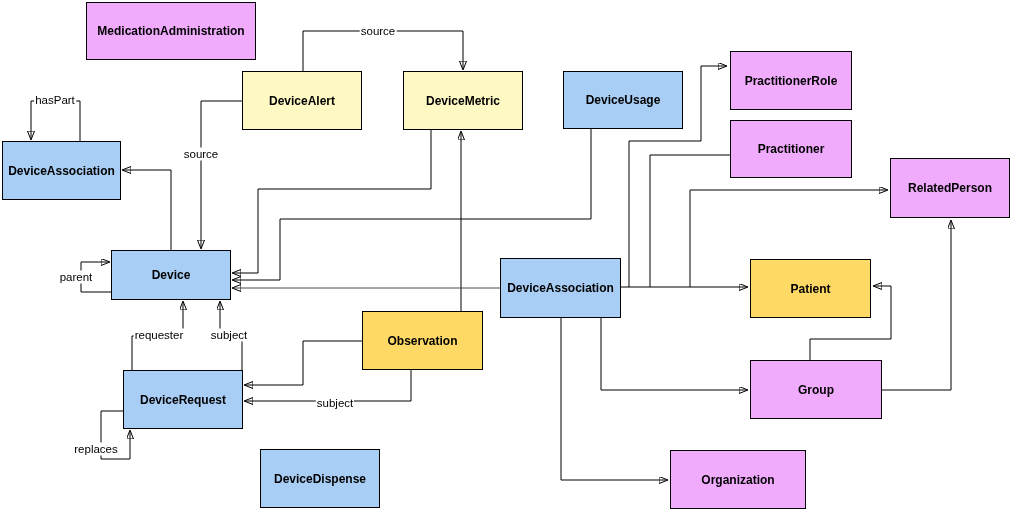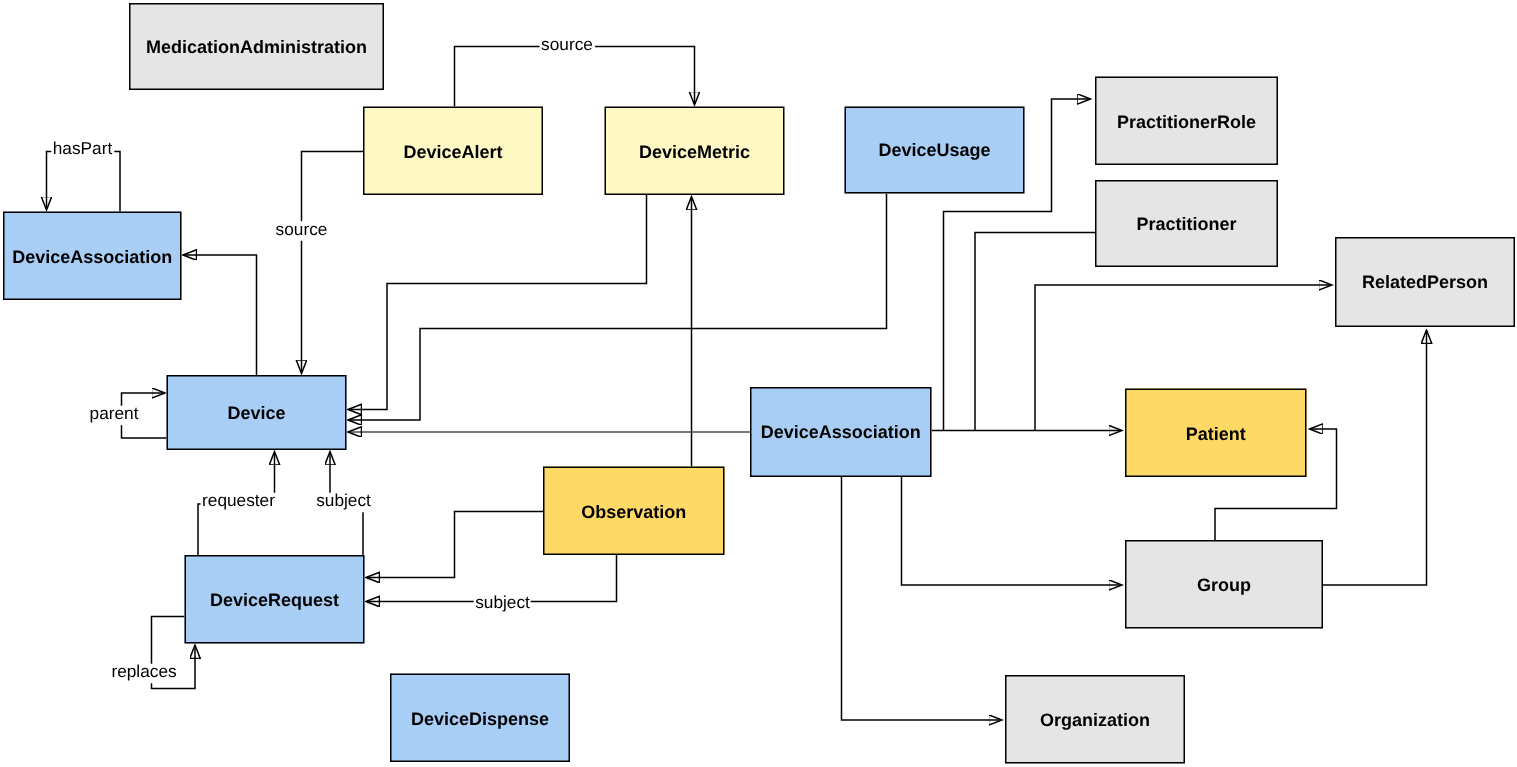--- a/index.html
+++ b/index.html
@@ -17,21 +17,21 @@
     position:absolute;
     box-sizing:border-box;
     border:1px solid #000000;
     display:flex;align-items:center;justify-content:center;
     text-align:center;
     font-weight:bold;font-size:12px;color:#000;
   }
   .node.blue{background:#A8CEF5;}
   .node.green{background:#fef9c3;}
   .node.yellow{background:#FFD966;}
-  .node.white{background:#e5e5e5;}
+  .node.white{background:#f0abfc;}
   .elabel{
     position:absolute;
     transform:translate(-50%,-50%);
     background:#ffffff;
     font-size:11.5px;color:#000;
     padding:0 1px;
     white-space:nowrap;
     line-height:13px;
   }
 </style>
@@ -130,21 +130,21 @@
   </div>
   <div class="node blue" style="left:123px;top:370px;width:120px;height:59px;">
     <span>DeviceRequest</span>
   </div>
   <div class="node white" style="left:750px;top:360px;width:132px;height:59px;">
     <span>Group</span>
   </div>
   <div class="node blue" style="left:260px;top:449px;width:120px;height:59px;">
     <span>DeviceDispense</span>
   </div>
-  <div class="node white" style="left:670px;top:450px;width:120px;height:59px;">
+  <div class="node white" style="left:670px;top:450px;width:136px;height:59px;">
     <span>Organization</span>
   </div>
 
   <span class="elabel" style="left:378px;top:31px;">source</span>
   <span class="elabel" style="left:55px;top:100px;">hasPart</span>
   <span class="elabel" style="left:201px;top:154px;">source</span>
   <span class="elabel" style="left:76px;top:277px;">parent</span>
   <span class="elabel" style="left:159px;top:335px;">requester</span>
   <span class="elabel" style="left:229px;top:335px;">subject</span>
   <span class="elabel" style="left:335px;top:403px;">subject</span>

